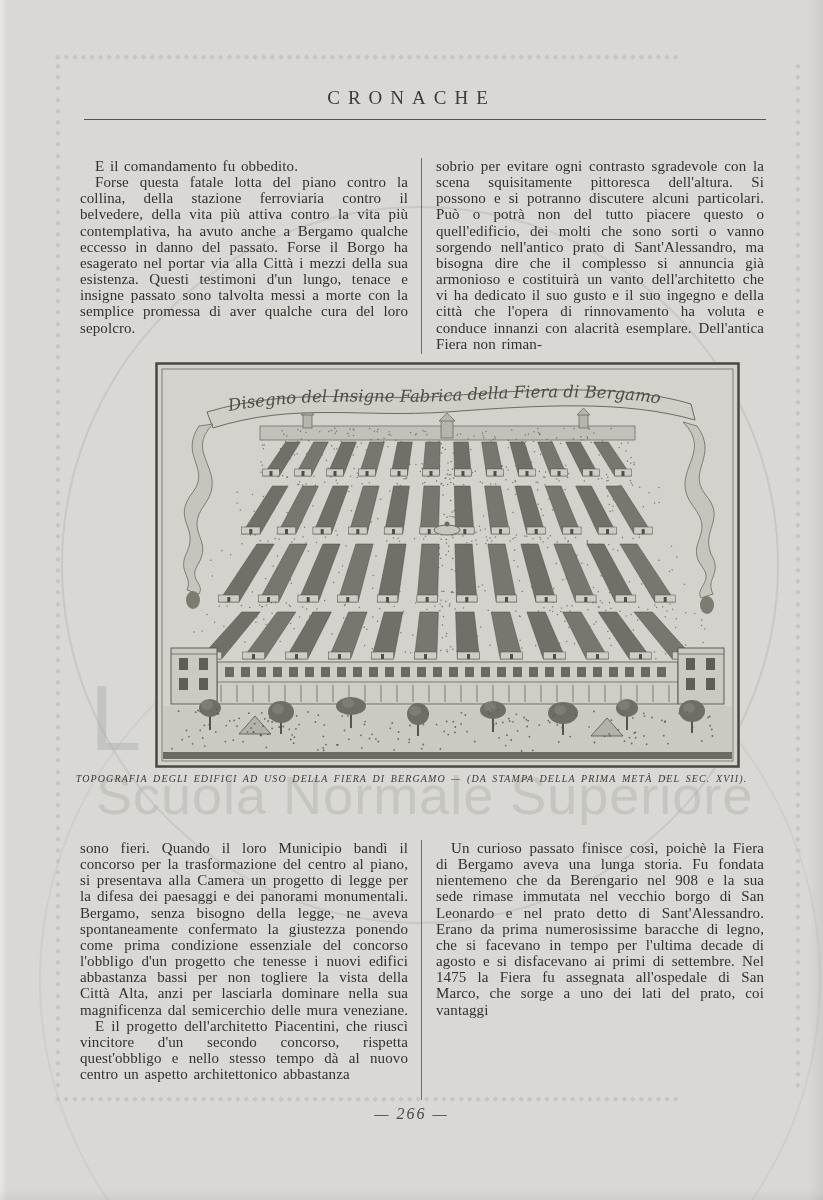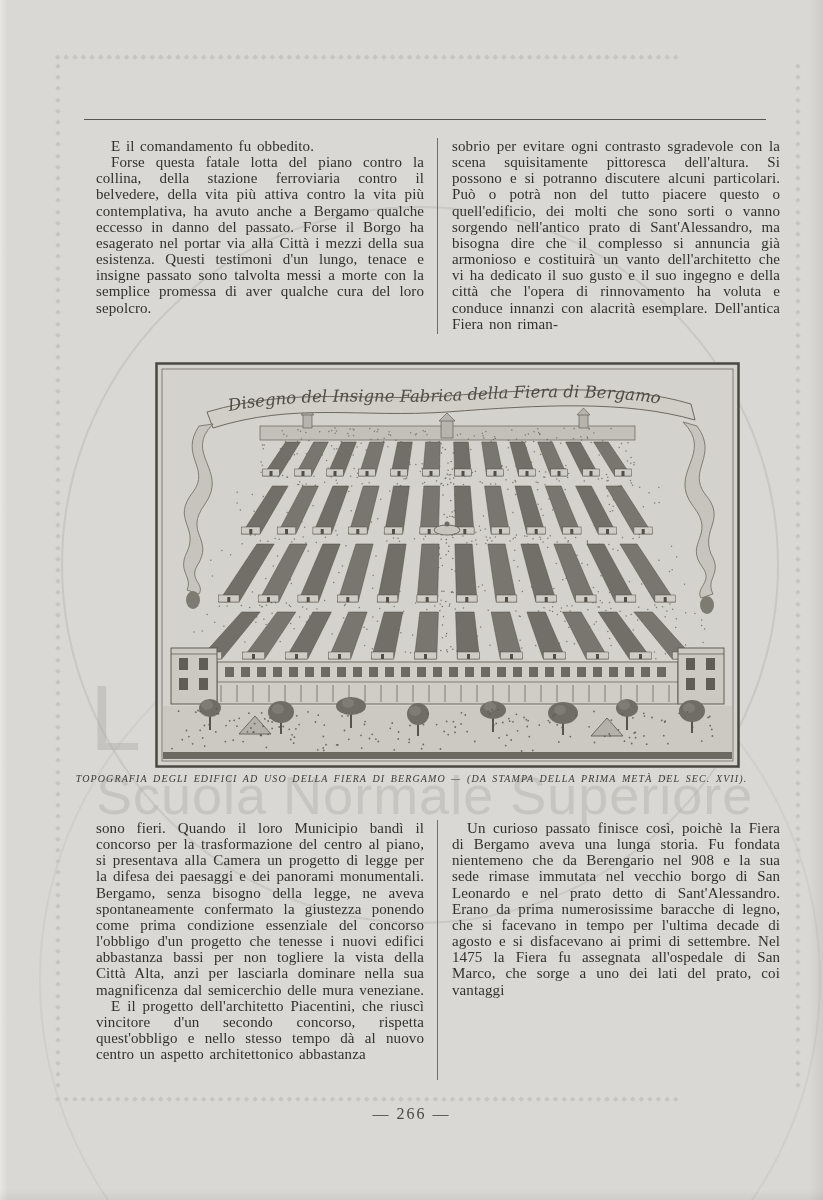--- a/index.html
+++ b/index.html
@@ -34,36 +34,36 @@
   .diamonds-left{left:53px;top:62px;width:10px;height:1030px;writing-mode:vertical-rl;}
   .diamonds-right{left:793px;top:62px;width:10px;height:1030px;writing-mode:vertical-rl;}
 
   .content{position:absolute;inset:0;z-index:3;}
 
   .header-title{position:absolute;left:0;top:87px;width:100%;text-align:center;
     font-size:19px;letter-spacing:8px;color:#3d3c38;}
   .header-rule{position:absolute;left:84px;top:119px;width:682px;height:0;
     border-top:1.5px solid #56554f;}
 
-  .cols{position:absolute;left:96px;width:684px;display:flex;}
+  .cols{position:absolute;left:80px;width:684px;display:flex;margin-top:20px;}
   .cols-top{top:138px;height:196px;}
   .cols-bottom{top:820px;height:260px;}
   .col{width:328px;font-size:15px;line-height:16.15px;text-align:justify;
     letter-spacing:0.1px;word-spacing:0.12em;}
   .col-left{padding-right:13px;border-right:1px solid #6f6e68;}
   .col-right{padding-left:14px;}
   .para{margin:0;}
   .para.indent{text-indent:15px;}
 
   .figure-wrap{position:absolute;left:155px;top:362px;width:585px;height:406px;}
   .figure-caption{position:absolute;left:60px;top:773px;width:703px;text-align:center;
     font-size:10px;letter-spacing:1.1px;word-spacing:2px;color:#3c3b36;font-style:italic;}
 
   .page-number{position:absolute;left:0;top:1105px;width:100%;text-align:center;
-    font-size:16px;letter-spacing:2px;color:#4a4945;}
+    font-size:16px;letter-spacing:2px;color:#4a4945;font-style:italic;}
 </style>
 </head>
 <body>
 
 <div class="page">
 
   <div class="watermark-layer">
     <svg class="wm-circle" width="823" height="1200">
       <circle cx="420" cy="565" r="358" fill="none" stroke="rgba(184,183,179,0.5)" stroke-width="2"></circle>
       <circle cx="430" cy="980" r="390" fill="none" stroke="rgba(188,187,183,0.30)" stroke-width="2"></circle>
@@ -71,20 +71,21 @@
     <div class="wm-letter">L</div>
     <div class="wm-text">Scuola Normale Superiore</div>
   </div>
 
   <div class="diamonds diamonds-top">◆◆◆◆◆◆◆◆◆◆◆◆◆◆◆◆◆◆◆◆◆◆◆◆◆◆◆◆◆◆◆◆◆◆◆◆◆◆◆◆◆◆◆◆◆◆◆◆◆◆◆◆◆◆◆◆◆◆◆◆◆◆◆◆◆◆◆◆◆◆◆◆◆</div>
   <div class="diamonds diamonds-bottom">◆◆◆◆◆◆◆◆◆◆◆◆◆◆◆◆◆◆◆◆◆◆◆◆◆◆◆◆◆◆◆◆◆◆◆◆◆◆◆◆◆◆◆◆◆◆◆◆◆◆◆◆◆◆◆◆◆◆◆◆◆◆◆◆◆◆◆◆◆◆◆◆◆</div>
   <div class="diamonds diamonds-left">◆◆◆◆◆◆◆◆◆◆◆◆◆◆◆◆◆◆◆◆◆◆◆◆◆◆◆◆◆◆◆◆◆◆◆◆◆◆◆◆◆◆◆◆◆◆◆◆◆◆◆◆◆◆◆◆◆◆◆◆◆◆◆◆◆◆◆◆◆◆◆◆◆◆◆◆◆◆◆◆◆◆◆◆◆◆◆◆◆◆◆◆◆◆◆◆◆◆◆◆◆</div>
   <div class="diamonds diamonds-right">◆◆◆◆◆◆◆◆◆◆◆◆◆◆◆◆◆◆◆◆◆◆◆◆◆◆◆◆◆◆◆◆◆◆◆◆◆◆◆◆◆◆◆◆◆◆◆◆◆◆◆◆◆◆◆◆◆◆◆◆◆◆◆◆◆◆◆◆◆◆◆◆◆◆◆◆◆◆◆◆◆◆◆◆◆◆◆◆◆◆◆◆◆◆◆◆◆◆◆◆◆</div>
 
   <div class="content">
+    <div class="header-title">CRONACHE</div>
     <div class="header-rule"></div>
 
     <div class="cols cols-top">
       <div class="col col-left">
         <p class="para indent">E il comandamento fu obbedito.</p>
         <p class="para indent">Forse questa fatale lotta del piano contro la collina, della stazione ferroviaria contro il belvedere, della vita più attiva contro la vita più contemplativa, ha avuto anche a Bergamo qualche eccesso in danno del passato. Forse il Borgo ha esagerato nel portar via alla Città i mezzi della sua esistenza. Questi testimoni d'un lungo, tenace e insigne passato sono talvolta messi a morte con la semplice promessa di aver qualche cura del loro sepolcro.</p>
       </div>
       <div class="col col-right">
         <p class="para">sobrio per evitare ogni contrasto sgradevole con la scena squisitamente pittoresca dell'altura. Si possono e si potranno discutere alcuni particolari. Può o potrà non del tutto piacere questo o quell'edificio, dei molti che sono sorti o vanno sorgendo nell'antico prato di Sant'Alessandro, ma bisogna dire che il complesso si annuncia già armonioso e costituirà un vanto dell'architetto che vi ha dedicato il suo gusto e il suo ingegno e della città che l'opera di rinnovamento ha voluta e conduce innanzi con alacrità esemplare. Dell'antica Fiera non riman-</p>
       </div>

